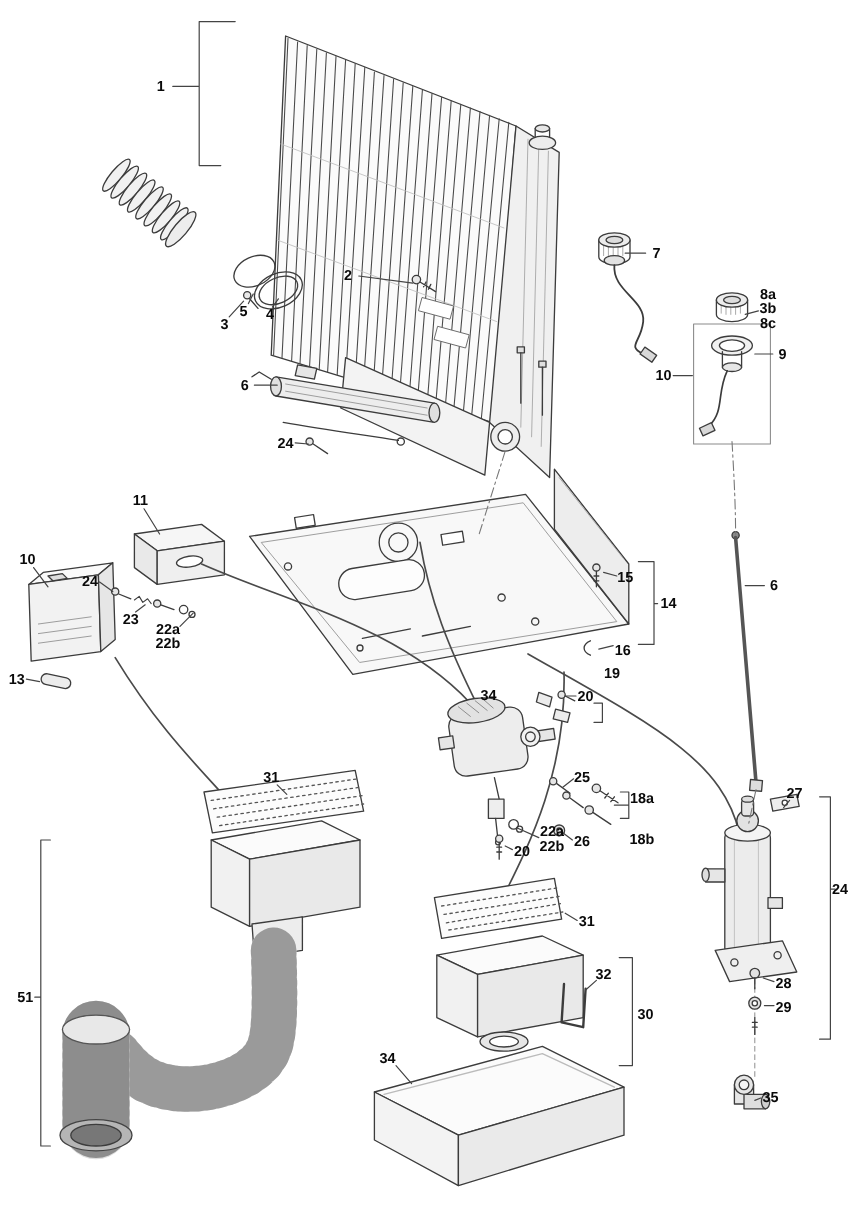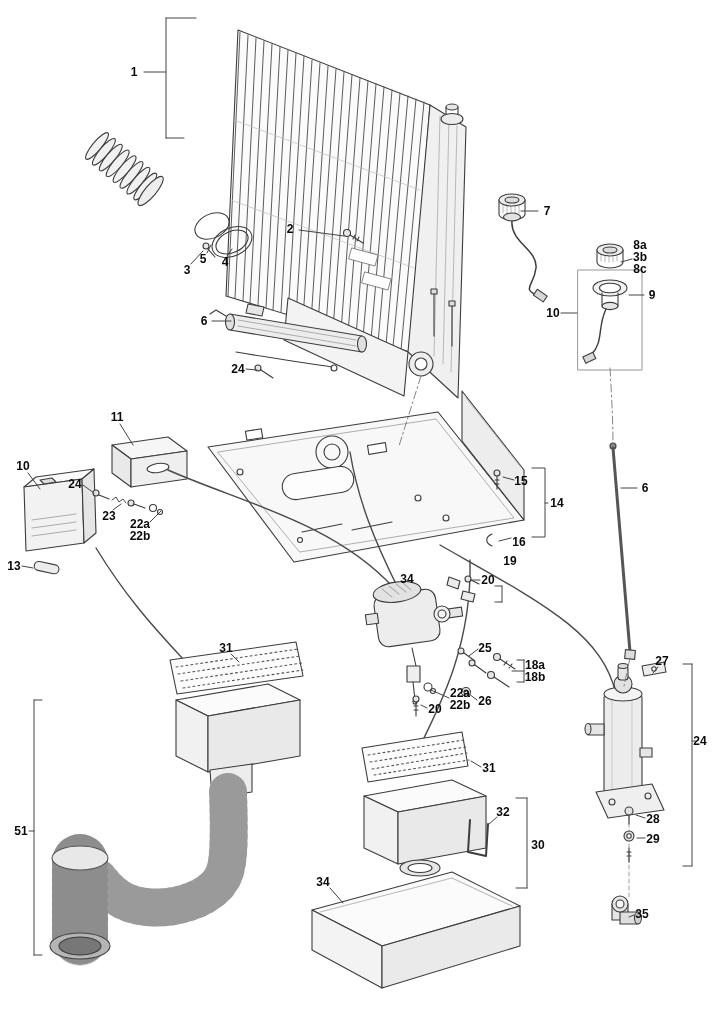--- a/index.html
+++ b/index.html
@@ -359,21 +359,21 @@
 <div class="co" style="left:14px;top:566px">13</div>
 <div class="co" style="left:521px;top:481px">15</div>
 <div class="co" style="left:557px;top:503px">14</div>
 <div class="co" style="left:519px;top:542px">16</div>
 <div class="co" style="left:645px;top:488px">6</div>
 <div class="co" style="left:488px;top:580px">20</div>
 <div class="co" style="left:510px;top:561px">19</div>
 <div class="co" style="left:407px;top:579px">34</div>
 <div class="co" style="left:485px;top:648px">25</div>
 <div class="co" style="left:535px;top:665px">18a</div>
-<div class="co" style="left:535px;top:677px">18b</div>
+<div class="co" style="left:535px;top:699px">18b</div>
 <div class="co" style="left:460px;top:693px">22a</div>
 <div class="co" style="left:460px;top:705px">22b</div>
 <div class="co" style="left:485px;top:701px">26</div>
 <div class="co" style="left:435px;top:709px">20</div>
 <div class="co" style="left:226px;top:648px">31</div>
 <div class="co" style="left:662px;top:661px">27</div>
 <div class="co" style="left:700px;top:741px">24</div>
 <div class="co" style="left:653px;top:819px">28</div>
 <div class="co" style="left:653px;top:839px">29</div>
 <div class="co" style="left:21px;top:831px">51</div>

